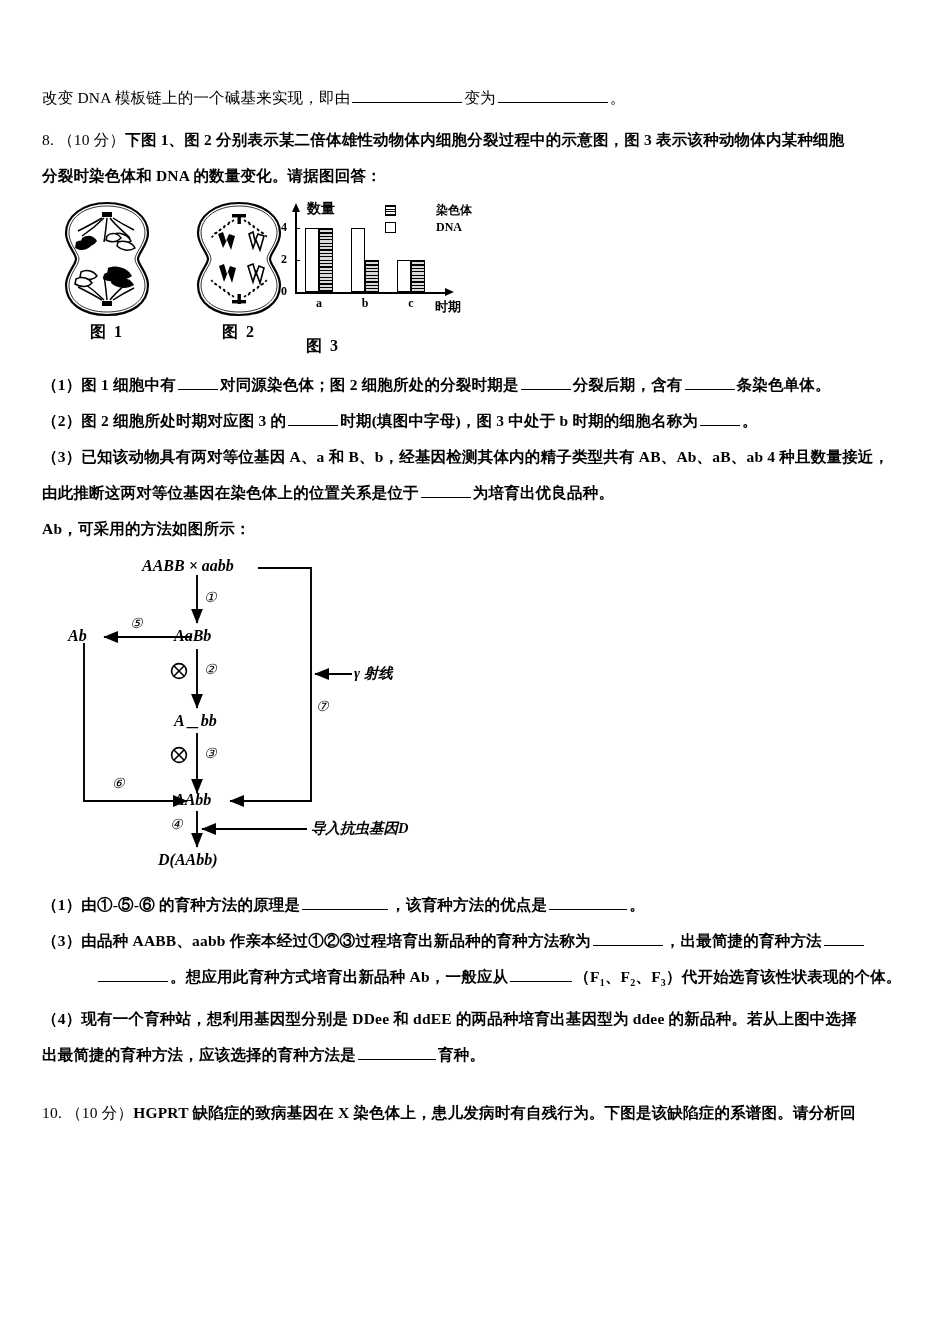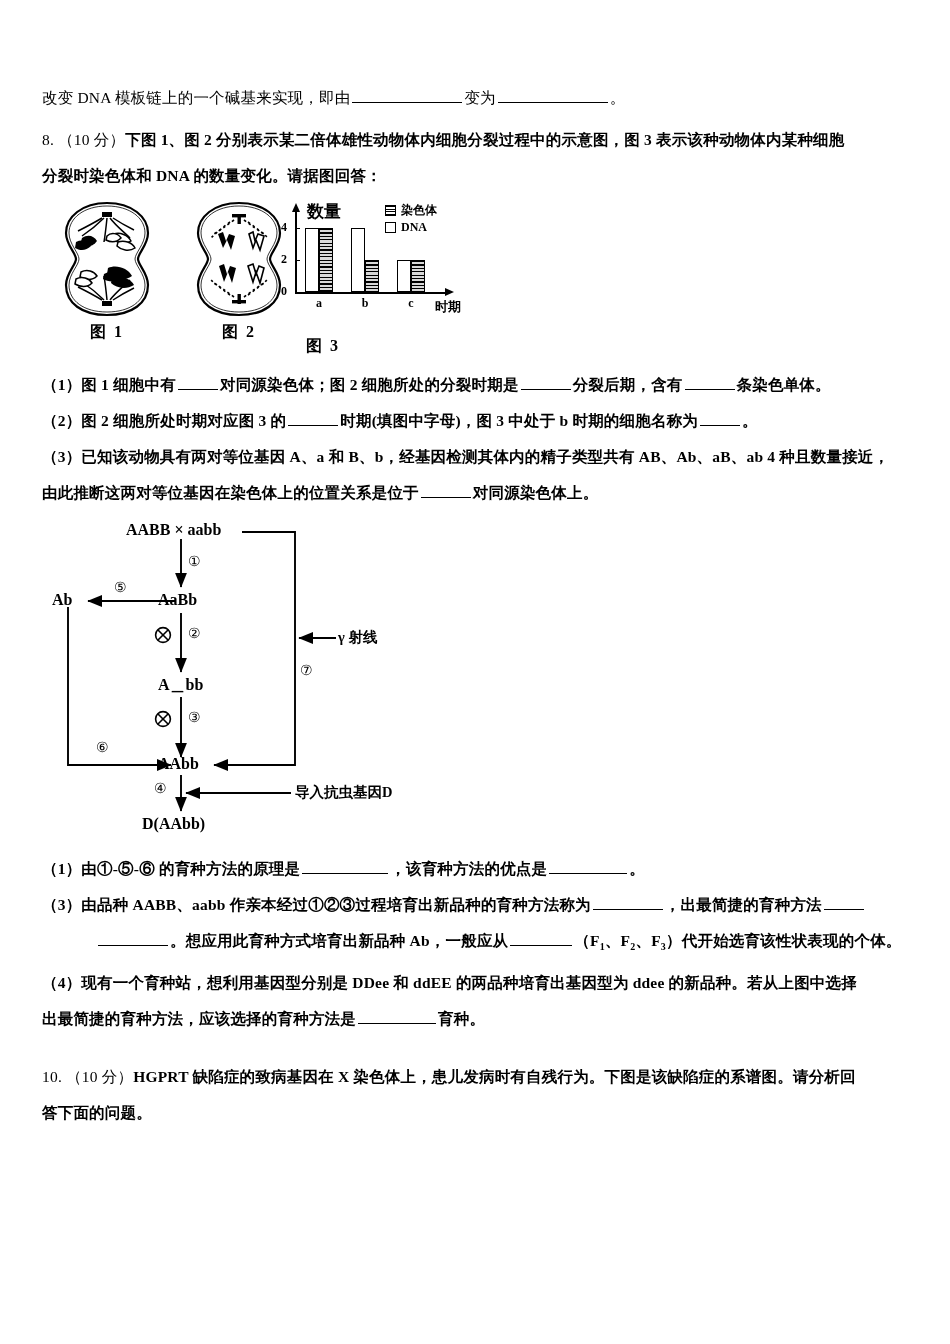--- a/index.html
+++ b/index.html
@@ -77,21 +77,21 @@
   
   .chart-wrap {
     position: relative;
     width: 250px;
     height: 128px;
   }
   .chart-ylabel {
     position: absolute;
     left: 12px;
     top: 0px;
-    font-size: 17px;
+    font-size: 14px;
     font-weight: 700;
     padding-left: 38px;
   }
   .chart-xlabel {
     position: absolute;
     left: 178px;
     top: 98px;
     font-size: 13px;
     font-weight: 700;
   }
@@ -106,21 +106,21 @@
   .sw {
     width: 11px; height: 11px;
     border: 1.3px solid #000;
     box-sizing: border-box;
     display: inline-block;
   }
   .sw.hatch {
     background-image: repeating-linear-gradient(
       to bottom, #000 0px, #000 1px, #fff 1px, #fff 2.6px);
   }
-  .legend-label { font-weight: 700; }
+  .legend-label { font-weight: 700; margin-left: 35px; }
 
   .plot {
     position: absolute;
     left: 38px;
     top: 20px;
     width: 150px;
     height: 72px;
   }
   .axis-y {
     position: absolute; left: 0; top: -10px;
@@ -175,21 +175,22 @@
 
   
   .cell-svg { display: block; }
 
   
   .flow-wrap {
     position: relative;
     width: 420px;
     height: 330px;
     margin-top: 6px;
-    margin-left: 4px;
+    margin-left: 20px;
+    font-style: italic;
   }
   .flow-node {
     position: absolute;
     font-size: 16px;
     font-weight: 700;
     font-family: "Liberation Serif", serif;
     white-space: nowrap;
   }
   .flow-lbl {
     position: absolute;
@@ -359,23 +360,26 @@
     <p class="para" style="margin-top:12px;">
       <span>（1）图 1 细胞中有</span><span class="blank w40"></span><span>对同源染色体；图 2 细胞所处的分裂时期是</span><span class="blank w50"></span><span>分裂后期，含有</span><span class="blank w50"></span><span>条染色单体。</span>
     </p>
     <p class="para">
       <span>（2）图 2 细胞所处时期对应图 3 的</span><span class="blank w50"></span><span>时期(填图中字母)，图 3 中处于 b 时期的细胞名称为</span><span class="blank w40"></span><span>。</span>
     </p>
     <p class="para">
       <span>（3）已知该动物具有两对等位基因 A、a 和 B、b，经基因检测其体内的精子类型共有 AB、Ab、aB、ab 4 种且数量接近，</span>
     </p>
     <p class="para">
-      <span>由此推断这两对等位基因在染色体上的位置关系是位于</span><span class="blank w50"></span><span>对同源染色体上。</span>
-    </p>
-
+      <span>由此推断这两对等位基因在染色体上的位置关系是位于</span><span class="blank w50"></span><span>为培育出优良品种。</span>
+    </p>
+
+    <p class="para">
+      <span>Ab，可采用的方法如图所示：</span>
+    </p>
 
     <div class="flow-wrap">
       <svg width="420" height="330" viewBox="0 0 420 330">
         <defs>
           <marker id="ar" markerWidth="9" markerHeight="9" refX="7.6" refY="3.2" orient="auto" markerUnits="strokeWidth">
             <path d="M0,0 L8,3.2 L0,6.4 z" fill="#000"></path>
           </marker>
         </defs>
         <g stroke="#000" stroke-width="1.9" fill="none">
 
@@ -443,18 +447,15 @@
       <span>（4）现有一个育种站，想利用基因型分别是 DDee 和 ddEE 的两品种培育出基因型为 ddee 的新品种。若从上图中选择</span>
     </p>
     <p class="para">
       <span>出最简捷的育种方法，应该选择的育种方法是</span><span class="blank w78"></span><span>育种。</span>
     </p>
 
     <p class="para" style="margin-top:22px;">
       <span class="qnum">10.</span>
       <span class="qnum">（10 分）</span><span>HGPRT 缺陷症的致病基因在 X 染色体上，患儿发病时有自残行为。下图是该缺陷症的系谱图。请分析回</span>
     </p>
-    <p class="para">
-      <span>答下面的问题。</span>
-    </p>
 
   </div>
 </div>
 
 </body></html>

